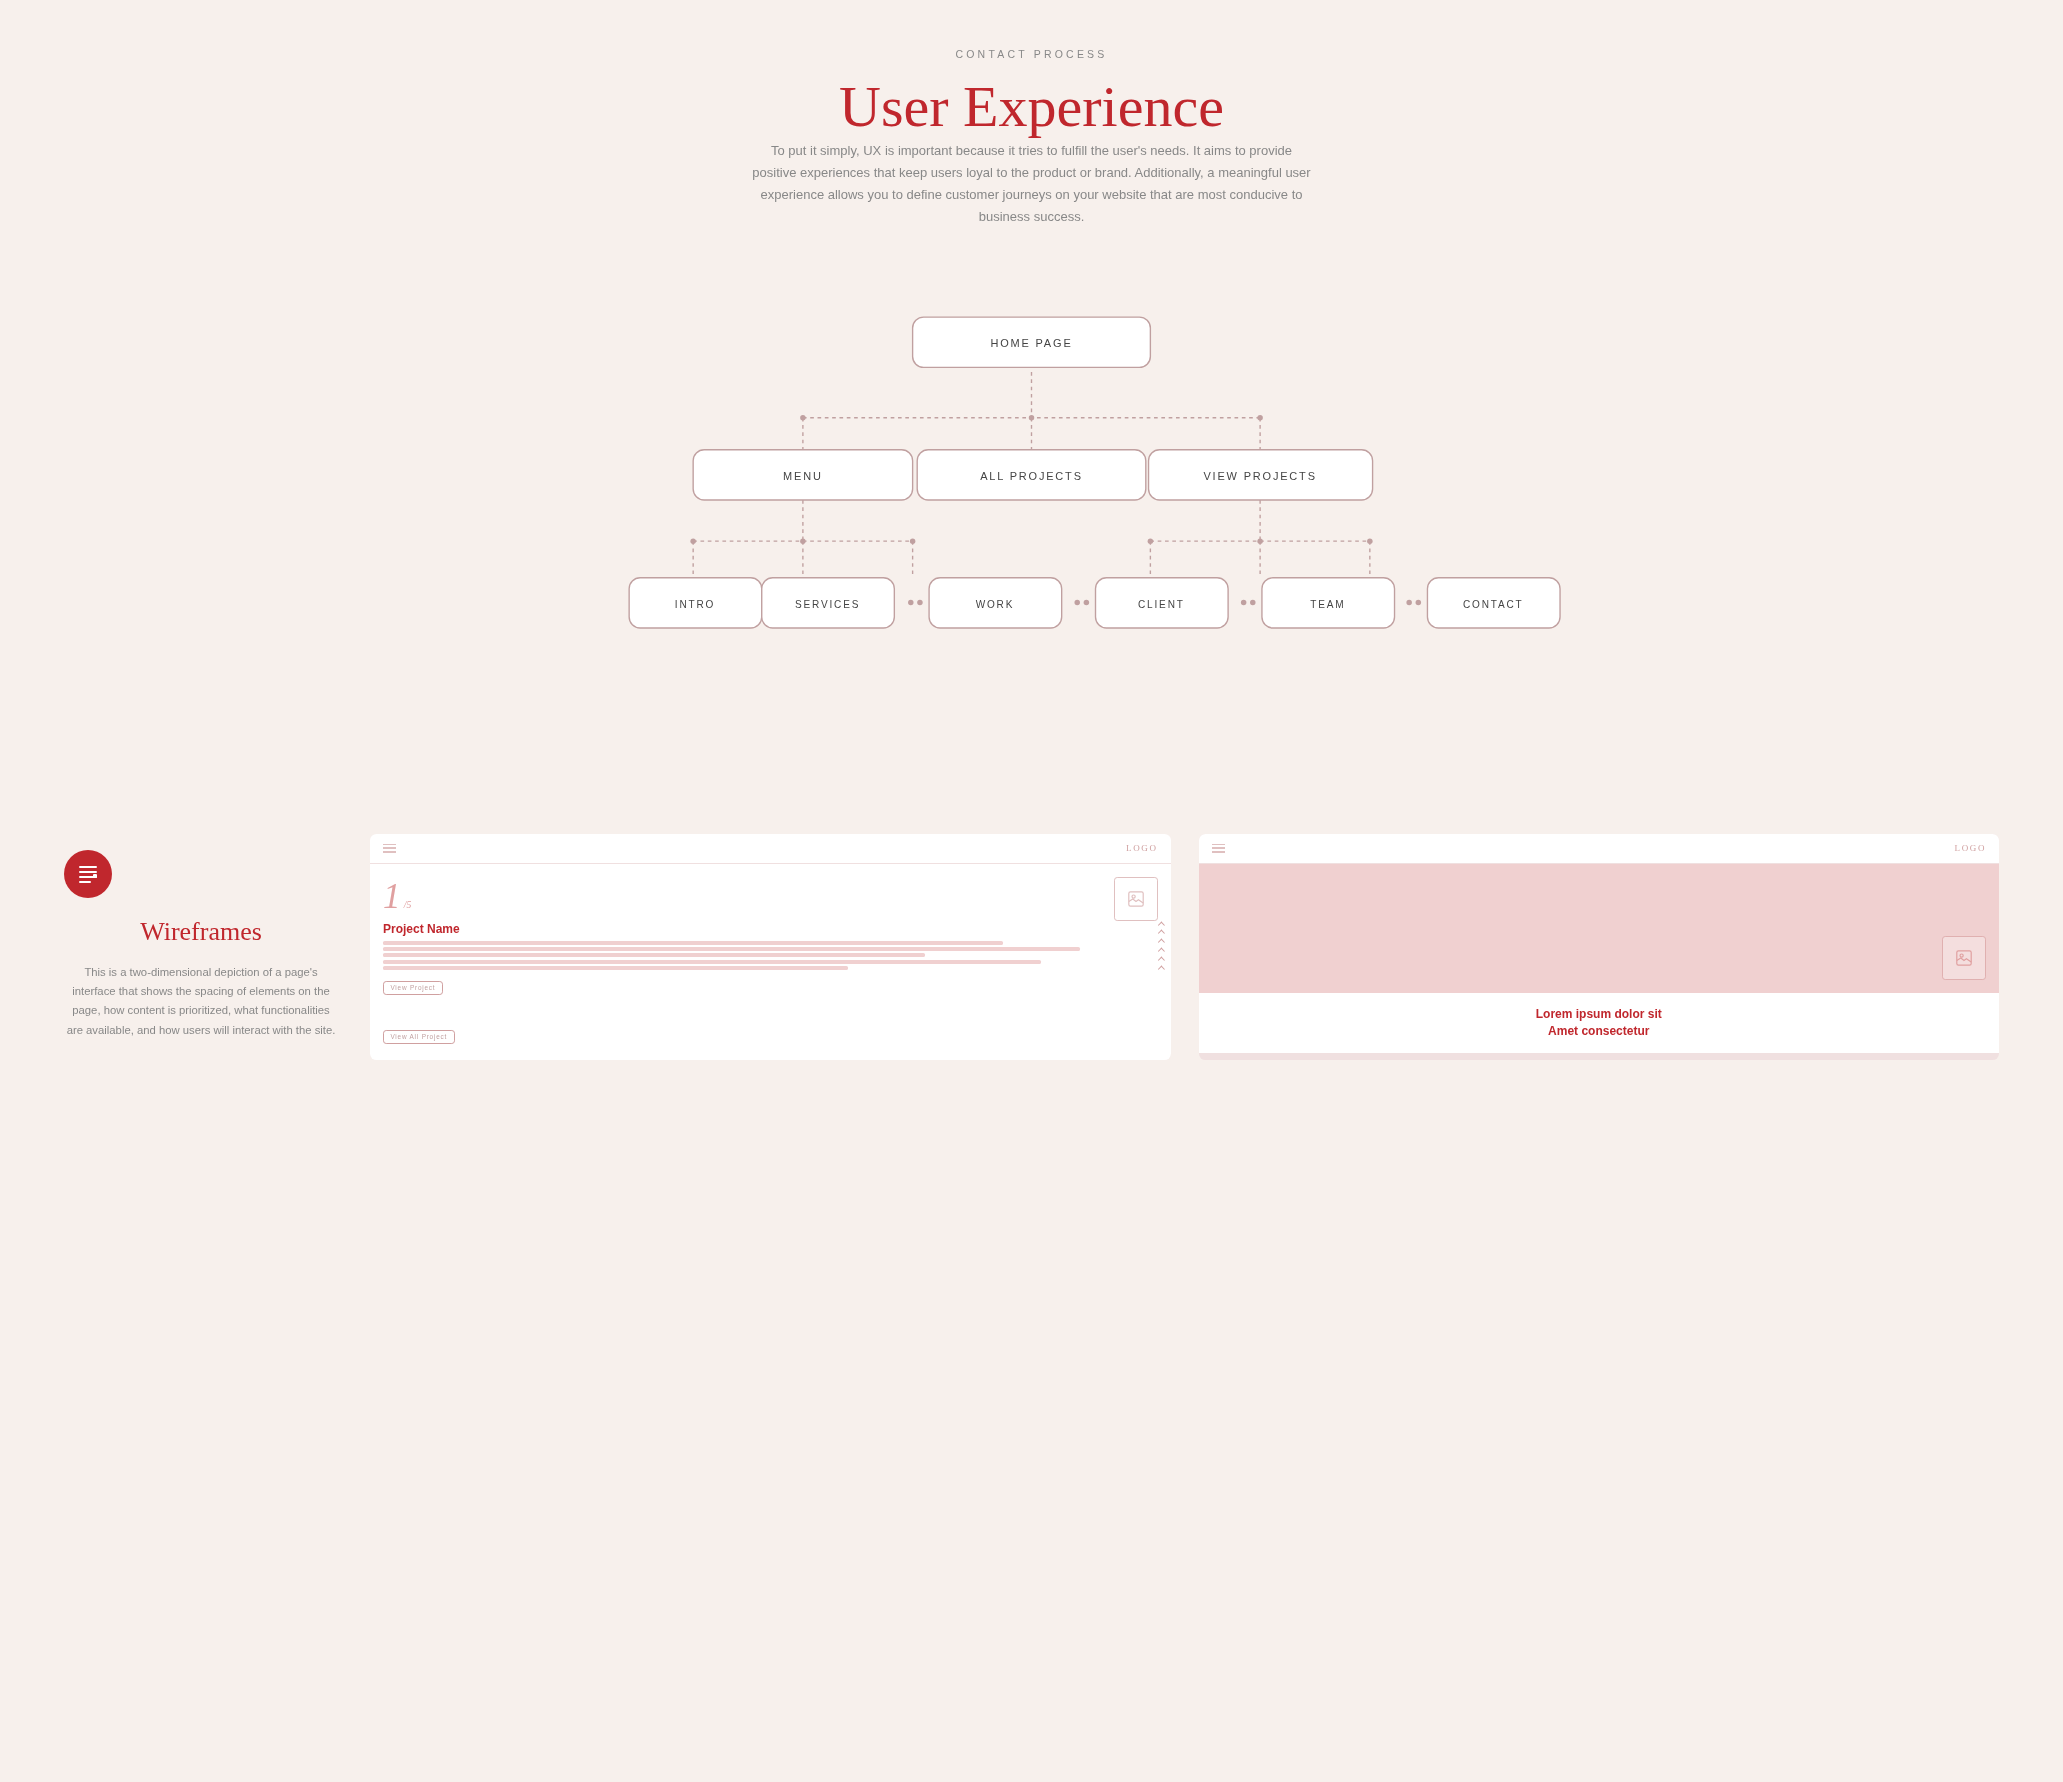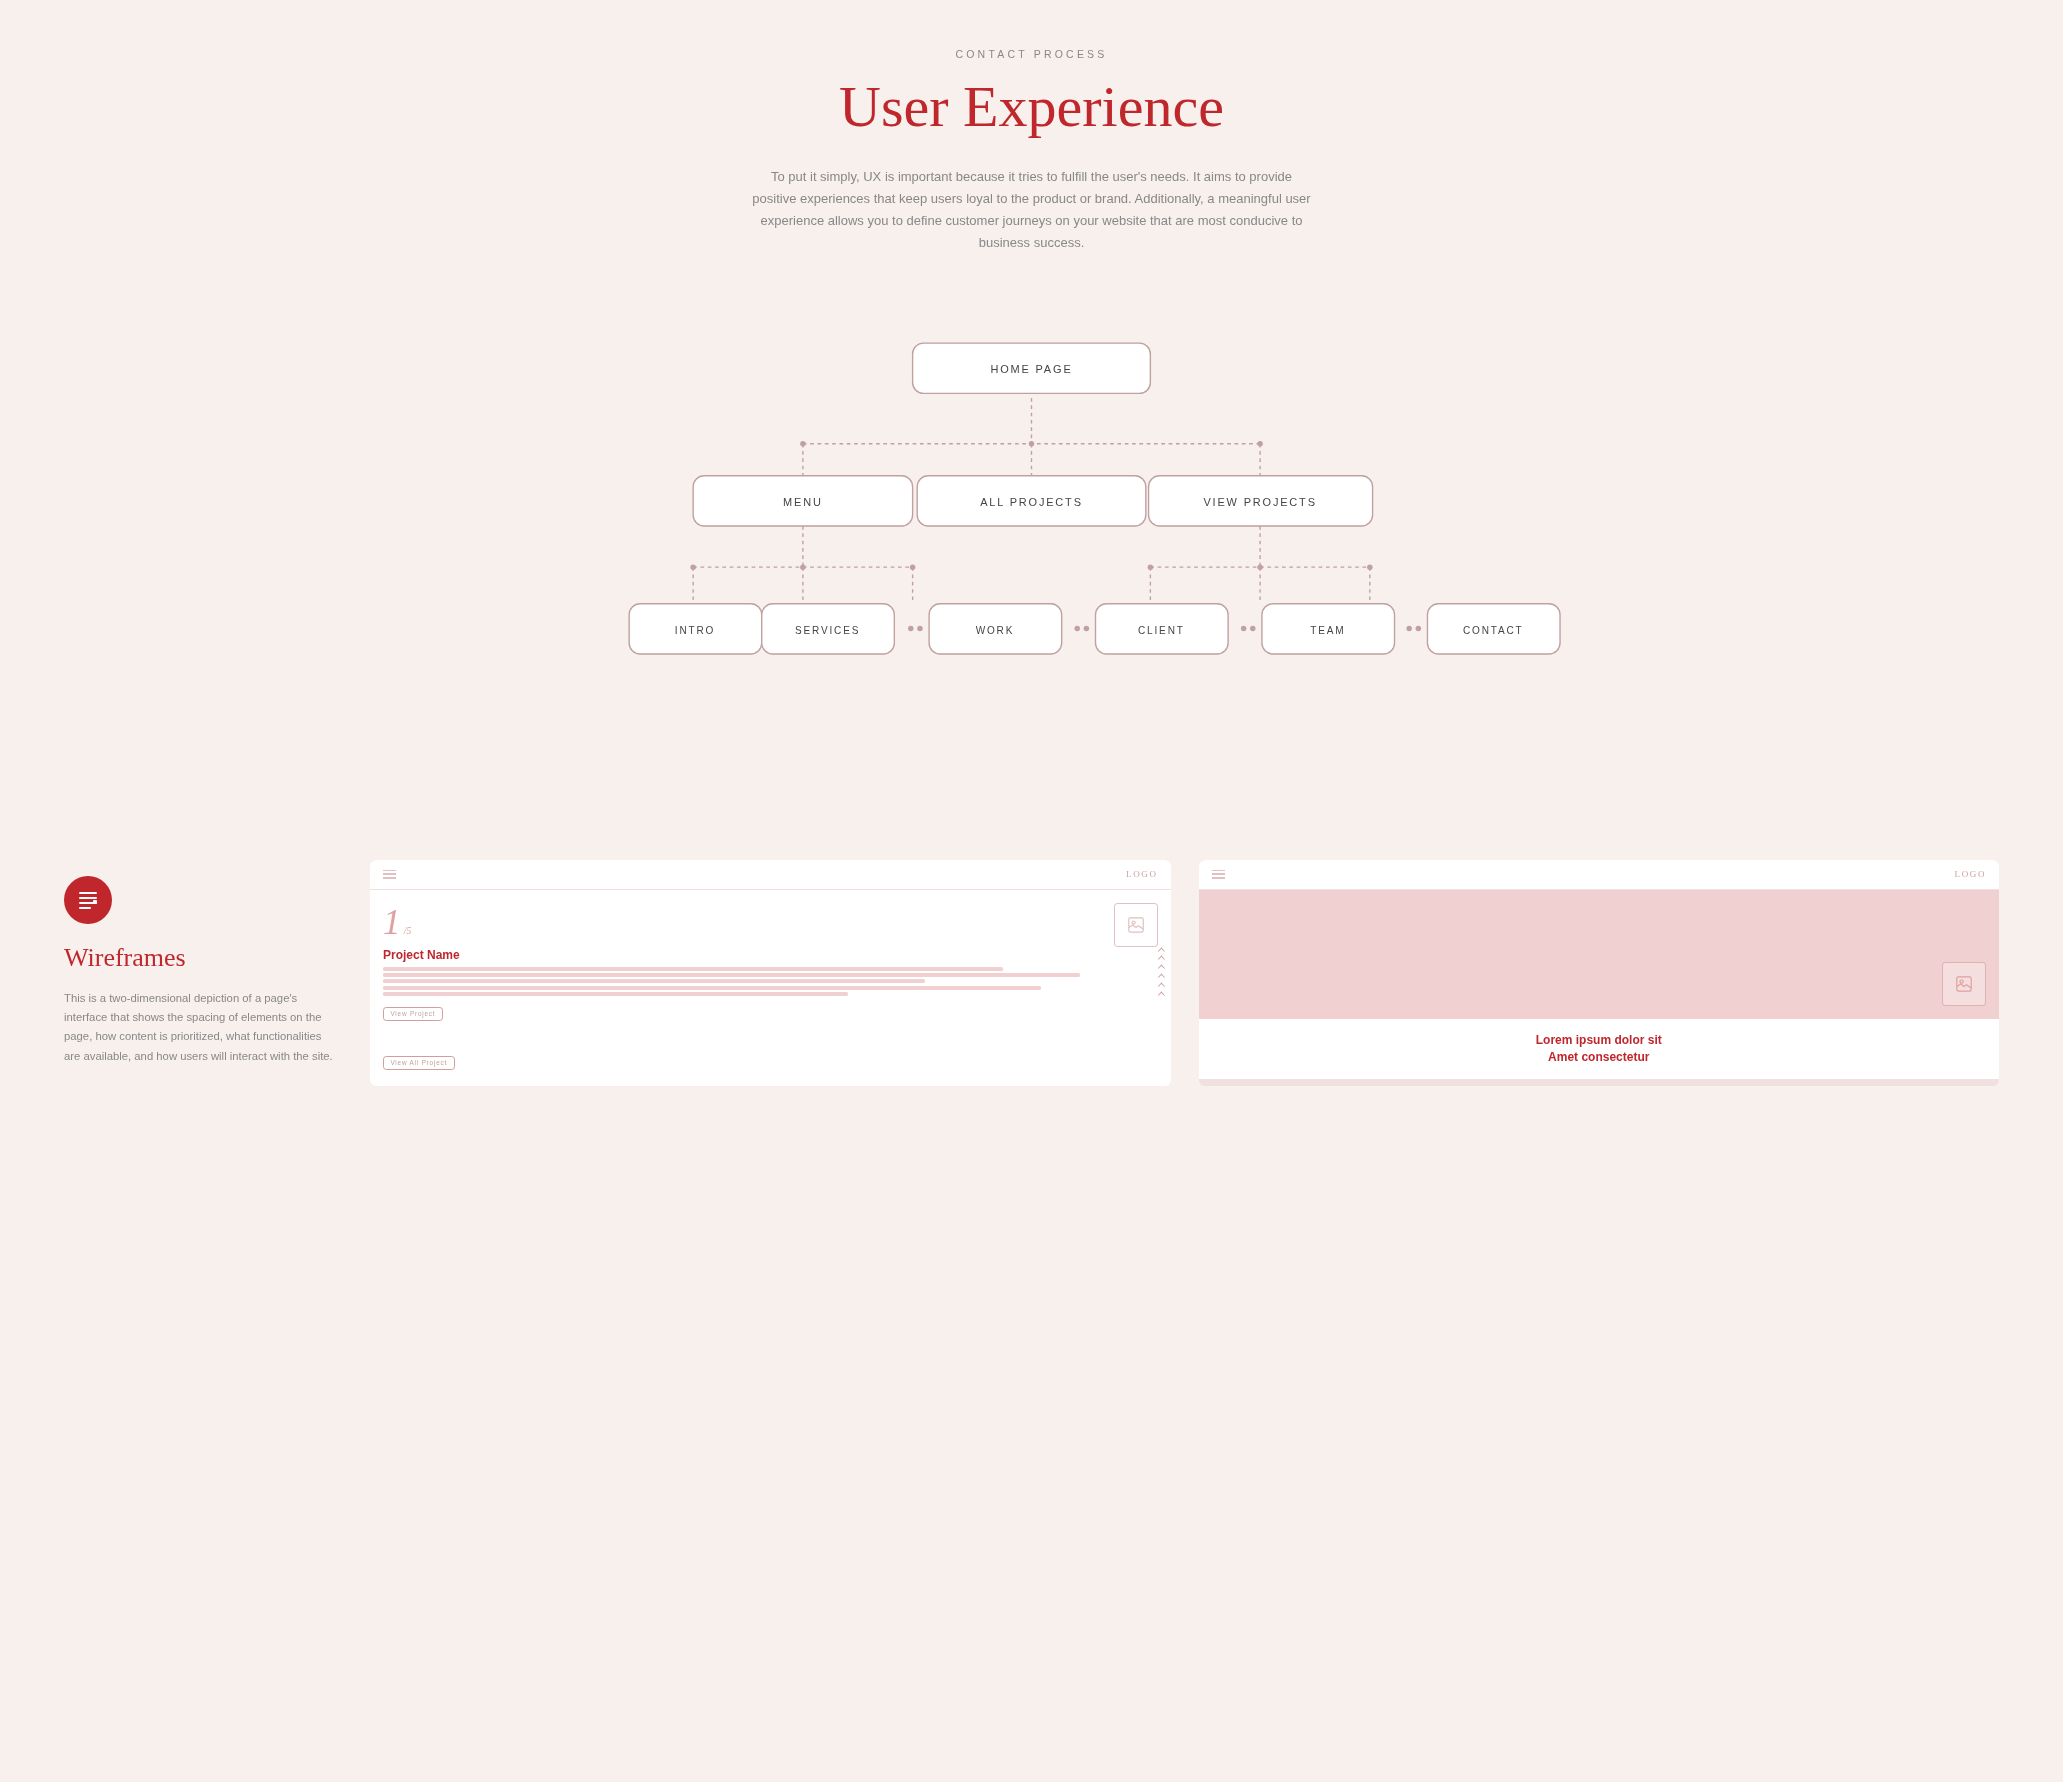--- a/index.html
+++ b/index.html
@@ -21,21 +21,20 @@
       color: #888;
       font-family: 'Arial', sans-serif;
       font-weight: 400;
       margin-bottom: 13px;
     }
     .main-title {
       font-size: 58px;
       color: #c0272d;
       font-weight: 300;
       font-family: 'Georgia', serif;
-      margin-bottom: 26px;
     }
     .description {
       max-width: 564px;
       margin: 0 auto;
       font-size: 13px;
       color: #888;
       line-height: 1.7;
       font-family: 'Arial', sans-serif;
     }
 
@@ -61,20 +60,21 @@
       align-items: flex-start;
       padding: 0 64px;
       gap: 0;
     }
 
     .wireframes-left {
       width: 306px;
       flex-shrink: 0;
       padding-right: 32px;
       padding-top: 16px;
+      text-align: center;
     }
 
     .wireframes-icon {
       width: 48px;
       height: 48px;
       background-color: #c0272d;
       border-radius: 50%;
       display: flex;
       align-items: center;
       justify-content: center;

